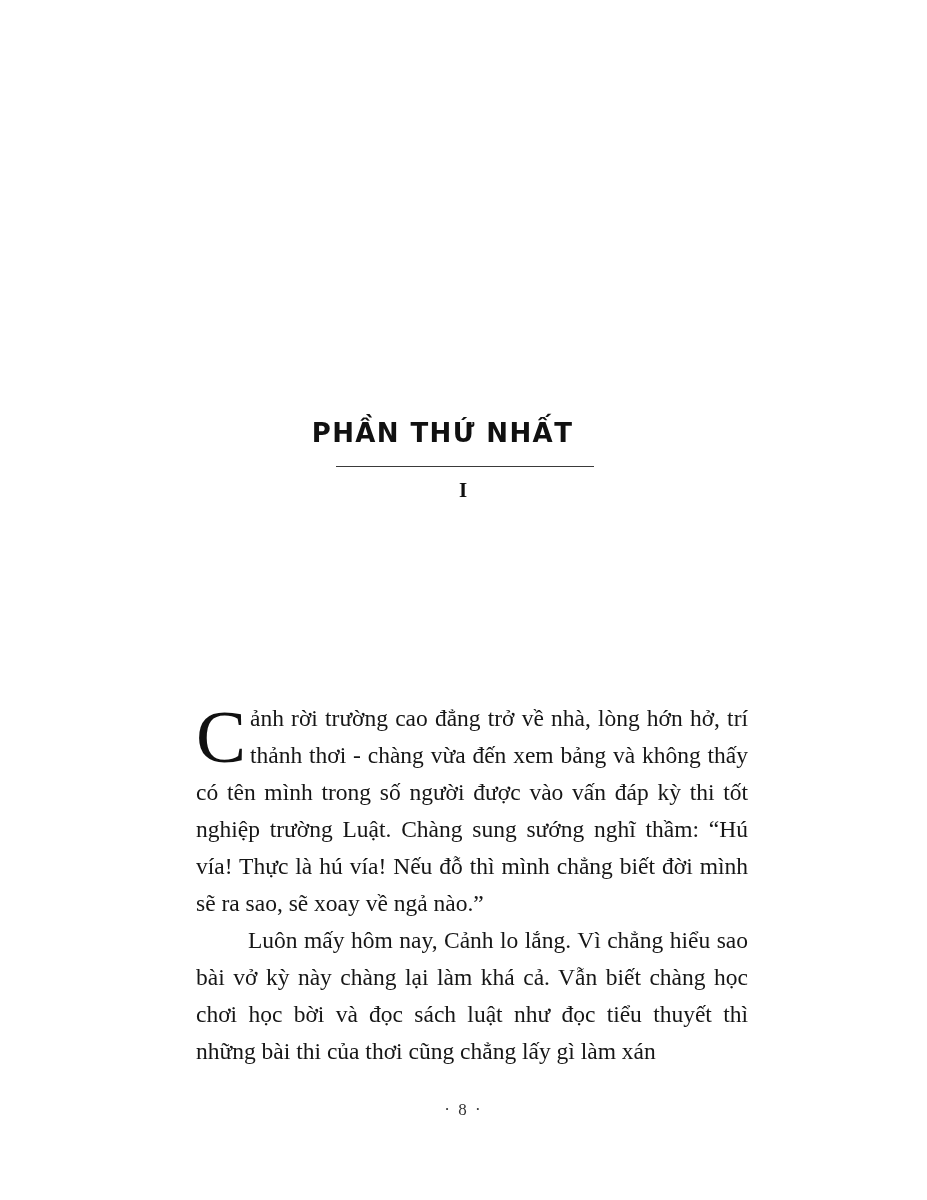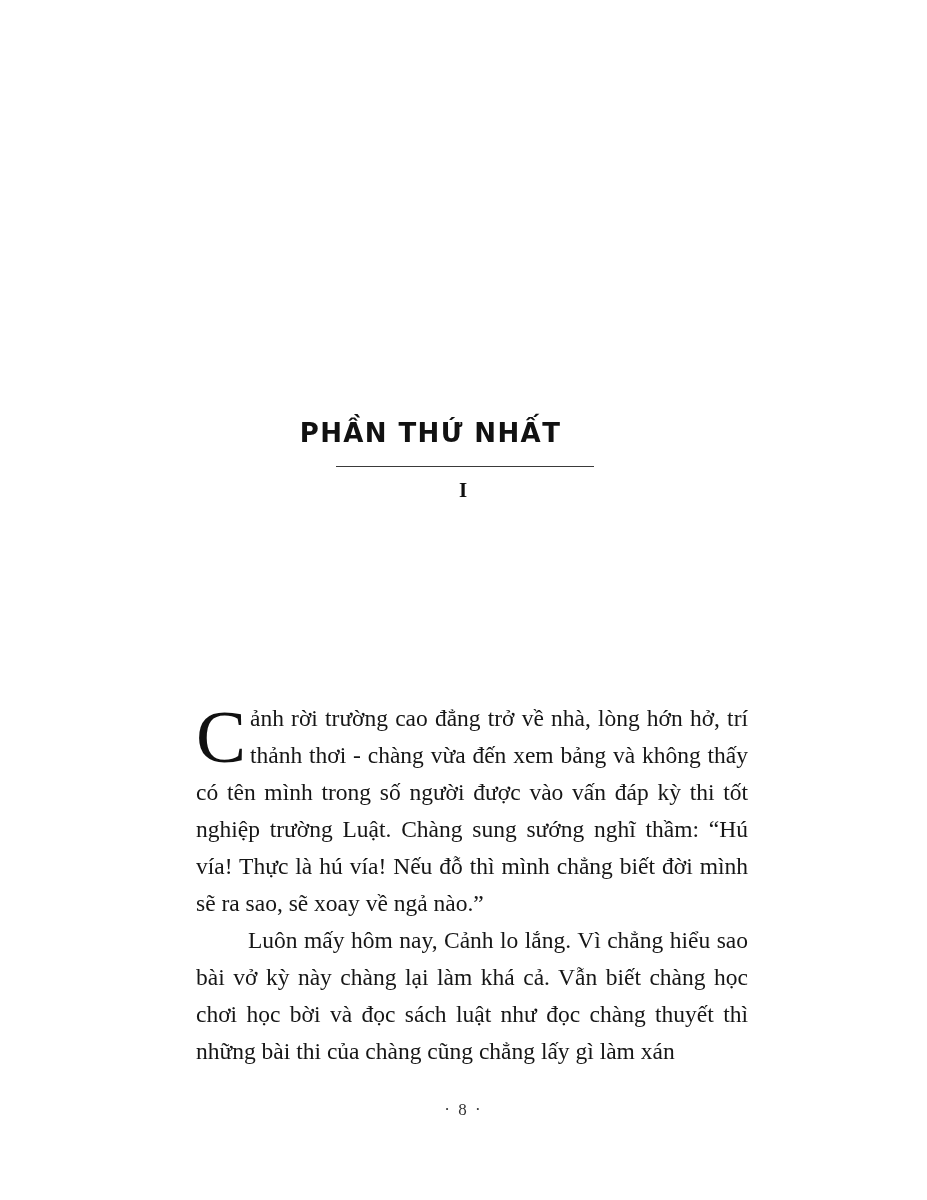--- a/index.html
+++ b/index.html
@@ -24,20 +24,21 @@
     position: absolute;
     top: 418px;
     left: 0;
     width: 861px;
     text-align: center;
     font-family: "DejaVu Sans", sans-serif;
     font-weight: bold;
     font-size: 26px;
     letter-spacing: 1.4px;
     color: #111111;
+    padding-left: 12px;
   }
   .rule {
     position: absolute;
     top: 466px;
     left: 336px;
     width: 258px;
     height: 1px;
     background: #3a3a3a;
   }
   .chapter-number {
@@ -98,18 +99,18 @@
 <div class="page">
 
   <div class="part-heading">PHẦN THỨ NHẤT</div>
 
   <div class="rule"></div>
 
   <div class="chapter-number">I</div>
 
   <div class="body-text">
     <p class="first"><span class="dropcap">C</span><span>ảnh rời trường cao đẳng trở về nhà, lòng hớn hở, trí thảnh thơi - chàng vừa đến xem bảng và không thấy có tên mình trong số người được vào vấn đáp kỳ thi tốt nghiệp trường Luật. Chàng sung sướng nghĩ thầm: “Hú vía! Thực là hú vía! Nếu đỗ thì mình chẳng biết đời mình sẽ ra sao, sẽ xoay về ngả nào.”</span></p>
-    <p>Luôn mấy hôm nay, Cảnh lo lắng. Vì chẳng hiểu sao bài vở kỳ này chàng lại làm khá cả. Vẫn biết chàng học chơi học bời và đọc sách luật như đọc chàng thuyết thì những bài thi của chàng cũng chẳng lấy gì làm xán</p>
+    <p>Luôn mấy hôm nay, Cảnh lo lắng. Vì chẳng hiểu sao bài vở kỳ này chàng lại làm khá cả. Vẫn biết chàng học chơi học bời và đọc sách luật như đọc tiểu thuyết thì những bài thi của thơi cũng chẳng lấy gì làm xán</p>
   </div>
 
   <div class="folio">· 8 ·</div>
 
 </div>
 
 </body></html>

